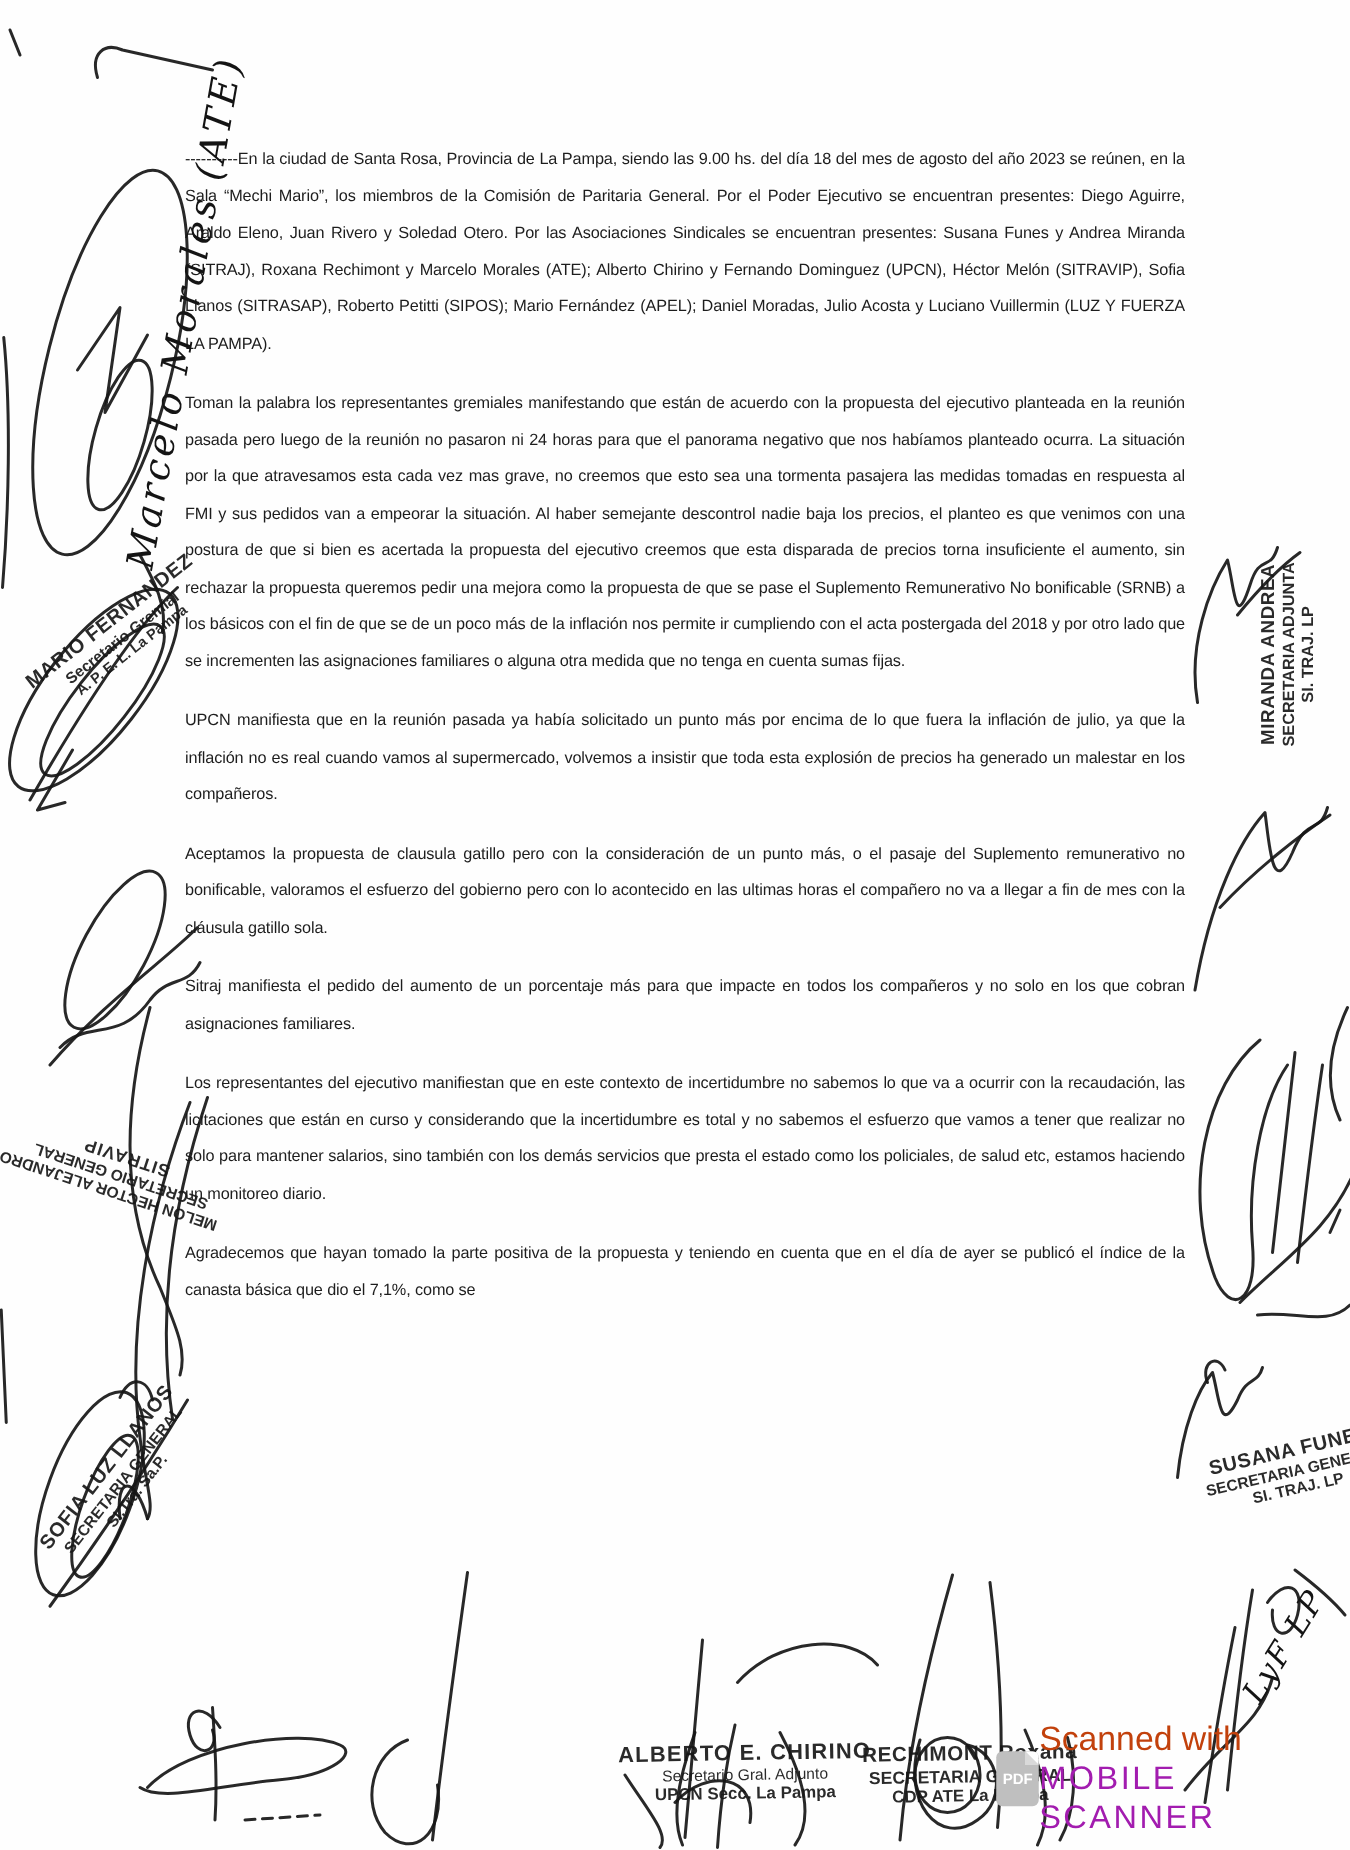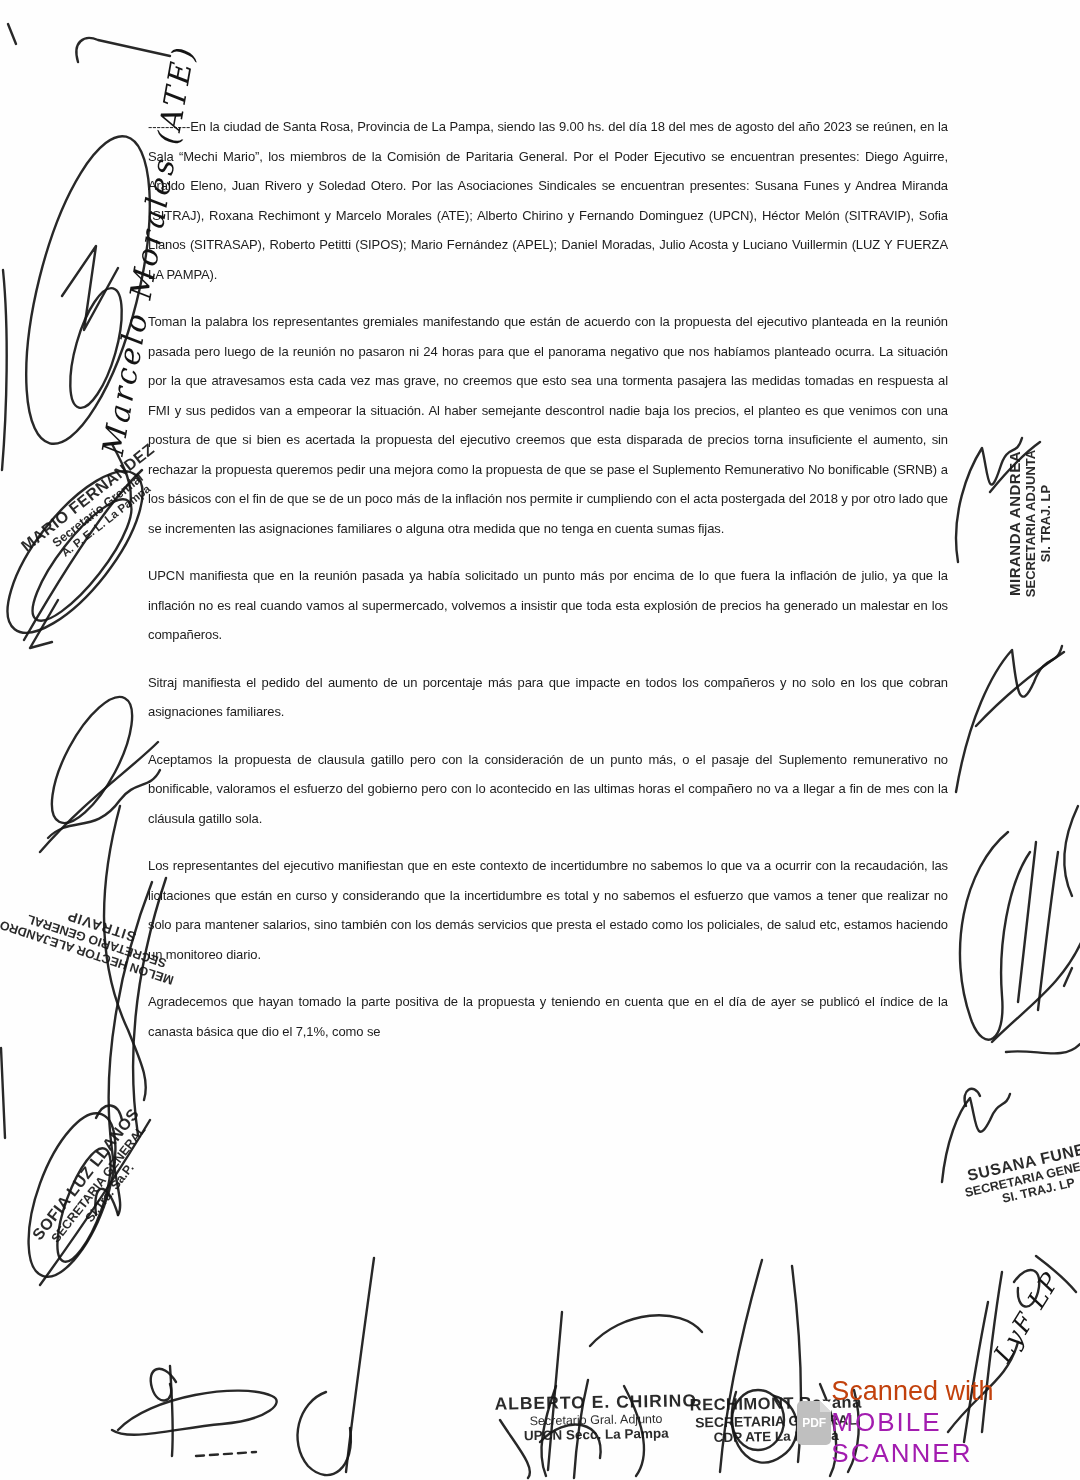--- a/index.html
+++ b/index.html
@@ -82,22 +82,22 @@
 </style>
 </head>
 <body>
 
 <div class="page">
 
   <div class="doc-text">
     <p class="doc-p">----------En la ciudad de Santa Rosa, Provincia de La Pampa, siendo las 9.00 hs. del día 18 del mes de agosto del año 2023 se reúnen, en la Sala “Mechi Mario”, los miembros de la Comisión de Paritaria General. Por el Poder Ejecutivo se encuentran presentes: Diego Aguirre, Araldo Eleno, Juan Rivero y Soledad Otero. Por las Asociaciones Sindicales se encuentran presentes: Susana Funes y Andrea Miranda (SITRAJ), Roxana Rechimont y Marcelo Morales (ATE); Alberto Chirino y Fernando Dominguez (UPCN), Héctor Melón (SITRAVIP), Sofia Llanos  (SITRASAP), Roberto Petitti (SIPOS);  Mario Fernández (APEL); Daniel Moradas, Julio Acosta y Luciano Vuillermin (LUZ Y FUERZA LA PAMPA).</p>
     <p class="doc-p">Toman la palabra los representantes gremiales manifestando que están de acuerdo con la propuesta del ejecutivo planteada en la reunión pasada pero luego de la reunión no pasaron ni 24 horas para que el panorama negativo que nos habíamos planteado ocurra. La situación por la que atravesamos esta cada vez mas grave, no creemos que esto sea una tormenta pasajera las medidas tomadas en respuesta al FMI y sus pedidos van a empeorar la situación. Al haber semejante descontrol nadie baja los precios, el planteo es que venimos con una postura de que si bien es acertada la propuesta del ejecutivo creemos que esta disparada de precios torna insuficiente el aumento, sin rechazar la propuesta queremos pedir una mejora como la propuesta de que se pase el Suplemento Remunerativo No bonificable (SRNB) a los básicos con el fin de que se de un poco más de la inflación nos permite ir cumpliendo con el acta postergada del 2018 y por otro lado que se incrementen las asignaciones familiares o alguna otra medida que no tenga en cuenta sumas fijas.</p>
     <p class="doc-p">UPCN manifiesta que en la reunión pasada ya había solicitado un punto más por encima de lo que fuera la inflación de julio, ya que la inflación no es real cuando vamos al supermercado, volvemos a insistir que toda esta explosión de precios ha generado un malestar en los compañeros.</p>
+    <p class="doc-p">Aceptamos la propuesta de clausula gatillo pero con la consideración de un punto más, o el pasaje del Suplemento remunerativo no bonificable, valoramos el esfuerzo del gobierno pero con lo acontecido en las ultimas horas el compañero no va a llegar a fin de mes con la cláusula gatillo sola.</p>
     <p class="doc-p">Sitraj manifiesta el pedido del aumento de un porcentaje más para que impacte en todos los compañeros y no solo en los que cobran asignaciones familiares.</p>
-    <p class="doc-p">Aceptamos la propuesta de clausula gatillo pero con la consideración de un punto más, o el pasaje del Suplemento remunerativo no bonificable, valoramos el esfuerzo del gobierno pero con lo acontecido en las ultimas horas el compañero no va a llegar a fin de mes con la cláusula gatillo sola.</p>
     <p class="doc-p">Los representantes del ejecutivo manifiestan que en este contexto de incertidumbre no sabemos lo que va a ocurrir con la recaudación, las licitaciones que están en curso y considerando que la incertidumbre es total y no sabemos el esfuerzo que vamos a tener que realizar no solo para mantener salarios, sino también con los demás servicios que presta el estado como los policiales, de salud etc, estamos haciendo un monitoreo diario.</p>
     <p class="doc-p">Agradecemos que hayan tomado la parte positiva de la propuesta y teniendo en cuenta que en el día de ayer se publicó el índice de la canasta básica que dio el 7,1%, como se</p>
   </div>
 
   <div class="handwriting hw-top-left">Marcelo Morales (ATE)</div>
   <div class="handwriting hw-lyf">LyF LP</div>
 
   <div class="stamp stamp-mario">
     <span class="l1">MARIO FERNANDEZ</span>
     <span class="l2">Secretario Gremial</span>

